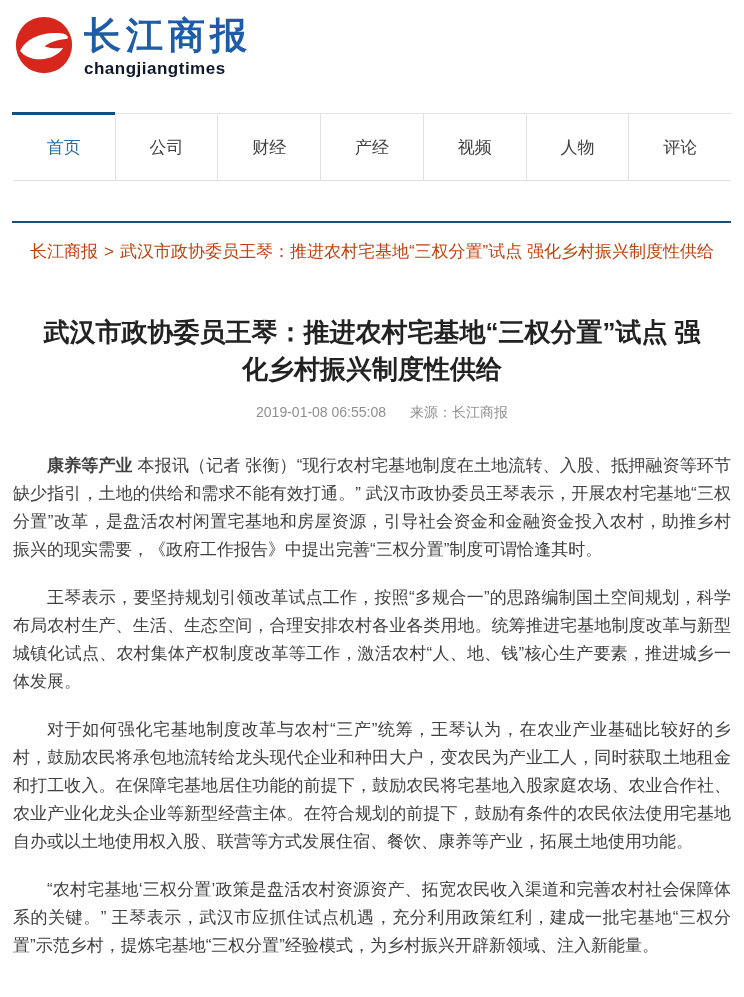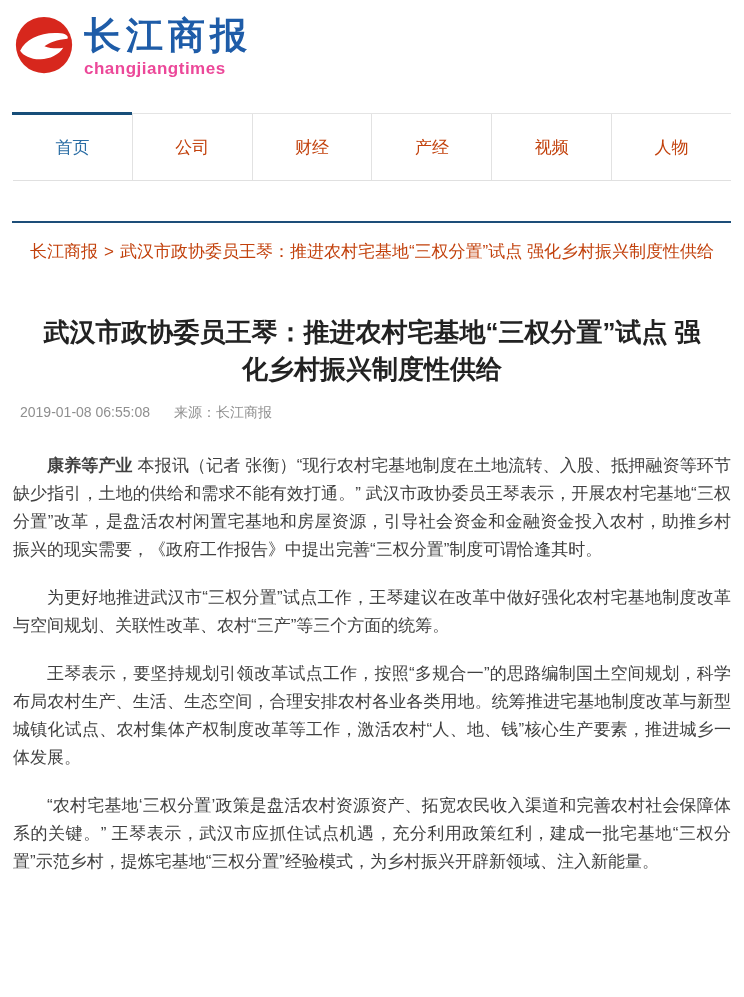--- a/index.html
+++ b/index.html
@@ -21,41 +21,41 @@
   .logo-mark { width: 60px; height: 60px; flex: 0 0 auto; }
   .logo-text { margin-left: 10px; line-height: 1; }
   .brand-cn {
     color: #1e5ca8;
     font-size: 37px;
     font-weight: bold;
     letter-spacing: 5px;
     margin-top: 2px;
   }
   .brand-en {
-    color: #ec4899;
+    color: #0f172a;
     font-size: 17px;
     font-weight: bold;
     letter-spacing: 0.5px;
     margin-top: 6px;
   }
   
   .nav {
     margin: 13px 13px 0 13px;
     display: flex;
     height: 68px;
     border-top: 1px solid #e4e4e4;
     border-bottom: 1px solid #e0e0e0;
   }
   .nav-tab {
     flex: 1 1 0;
     display: flex;
     align-items: center;
     justify-content: center;
     font-size: 17px;
-    color: #c2410c;
+    color: #404040;
     border-right: 1px solid #e2e2e2;
     position: relative;
     cursor: pointer;
   }
   .nav-tab:last-child { border-right: none; }
   .nav-tab.active { color: #2a6da4; }
   .nav-tab.active::before {
     content: "";
     position: absolute;
     top: -2px; left: -1px; right: 0;
@@ -80,21 +80,21 @@
   .article-title {
     margin: 50px 36px 0 36px;
     text-align: center;
     font-size: 26px;
     font-weight: bold;
     color: #222222;
     line-height: 37px;
   }
   .article-meta {
     margin-top: 16px;
-    text-align: left;
+    text-align: center;
     color: #8f8f8f;
     font-size: 14px;
     padding-left: 20px;
   }
   .article-meta .src { margin-left: 20px; }
   .article-body {
     margin: 30px 13px 0 13px;
     color: #404040;
     font-size: 17px;
     line-height: 28px;
@@ -122,33 +122,34 @@
   </div>
 </div>
 
 <div class="nav">
   <div class="nav-tab active">首页</div>
   <div class="nav-tab">公司</div>
   <div class="nav-tab">财经</div>
   <div class="nav-tab">产经</div>
   <div class="nav-tab">视频</div>
   <div class="nav-tab">人物</div>
+  <div class="nav-tab">评论</div>
 </div>
 
 <div class="breadcrumb-section">
   <div class="breadcrumb">
     <span class="root">长江商报</span><span class="sep">&gt;</span><span>武汉市政协委员王琴：推进农村宅基地“三权分置”试点 强化乡村振兴制度性供给</span>
   </div>
 </div>
 
 <h1 class="article-title">武汉市政协委员王琴：推进农村宅基地“三权分置”试点 强化乡村振兴制度性供给</h1>
 
 <div class="article-meta">
   <span>2019-01-08 06:55:08</span>
   <span class="src">来源：长江商报</span>
 </div>
 
 <div class="article-body">
   <p><span class="lead">康养等产业 </span><span>本报讯（记者 张衡）“现行农村宅基地制度在土地流转、入股、抵押融资等环节缺少指引，土地的供给和需求不能有效打通。” 武汉市政协委员王琴表示，开展农村宅基地“三权分置”改革，是盘活农村闲置宅基地和房屋资源，引导社会资金和金融资金投入农村，助推乡村振兴的现实需要，《政府工作报告》中提出完善“三权分置”制度可谓恰逢其时。</span></p>
-  <p>为更好地推进武汉市“三权分置”试点工作，王琴建议在改革中做好强化农村宅基地制度改革与空间规划、关联性改革、农村“三产”等三个方面的统筹。</p>
   <p>王琴表示，要坚持规划引领改革试点工作，按照“多规合一”的思路编制国土空间规划，科学布局农村生产、生活、生态空间，合理安排农村各业各类用地。统筹推进宅基地制度改革与新型城镇化试点、农村集体产权制度改革等工作，激活农村“人、地、钱”核心生产要素，推进城乡一体发展。</p>
+  <p>对于如何强化宅基地制度改革与农村“三产”统筹，王琴认为，在农业产业基础比较好的乡村，鼓励农民将承包地流转给龙头现代企业和种田大户，变农民为产业工人，同时获取土地租金和打工收入。在保障宅基地居住功能的前提下，鼓励农民将宅基地入股家庭农场、农业合作社、农业产业化龙头企业等新型经营主体。在符合规划的前提下，鼓励有条件的农民依法使用宅基地自办或以土地使用权入股、联营等方式发展住宿、餐饮、康养等产业，拓展土地使用功能。</p>
   <p>“农村宅基地‘三权分置’政策是盘活农村资源资产、拓宽农民收入渠道和完善农村社会保障体系的关键。” 王琴表示，武汉市应抓住试点机遇，充分利用政策红利，建成一批宅基地“三权分置”示范乡村，提炼宅基地“三权分置”经验模式，为乡村振兴开辟新领域、注入新能量。</p>
 </div>
 
 </body></html>

